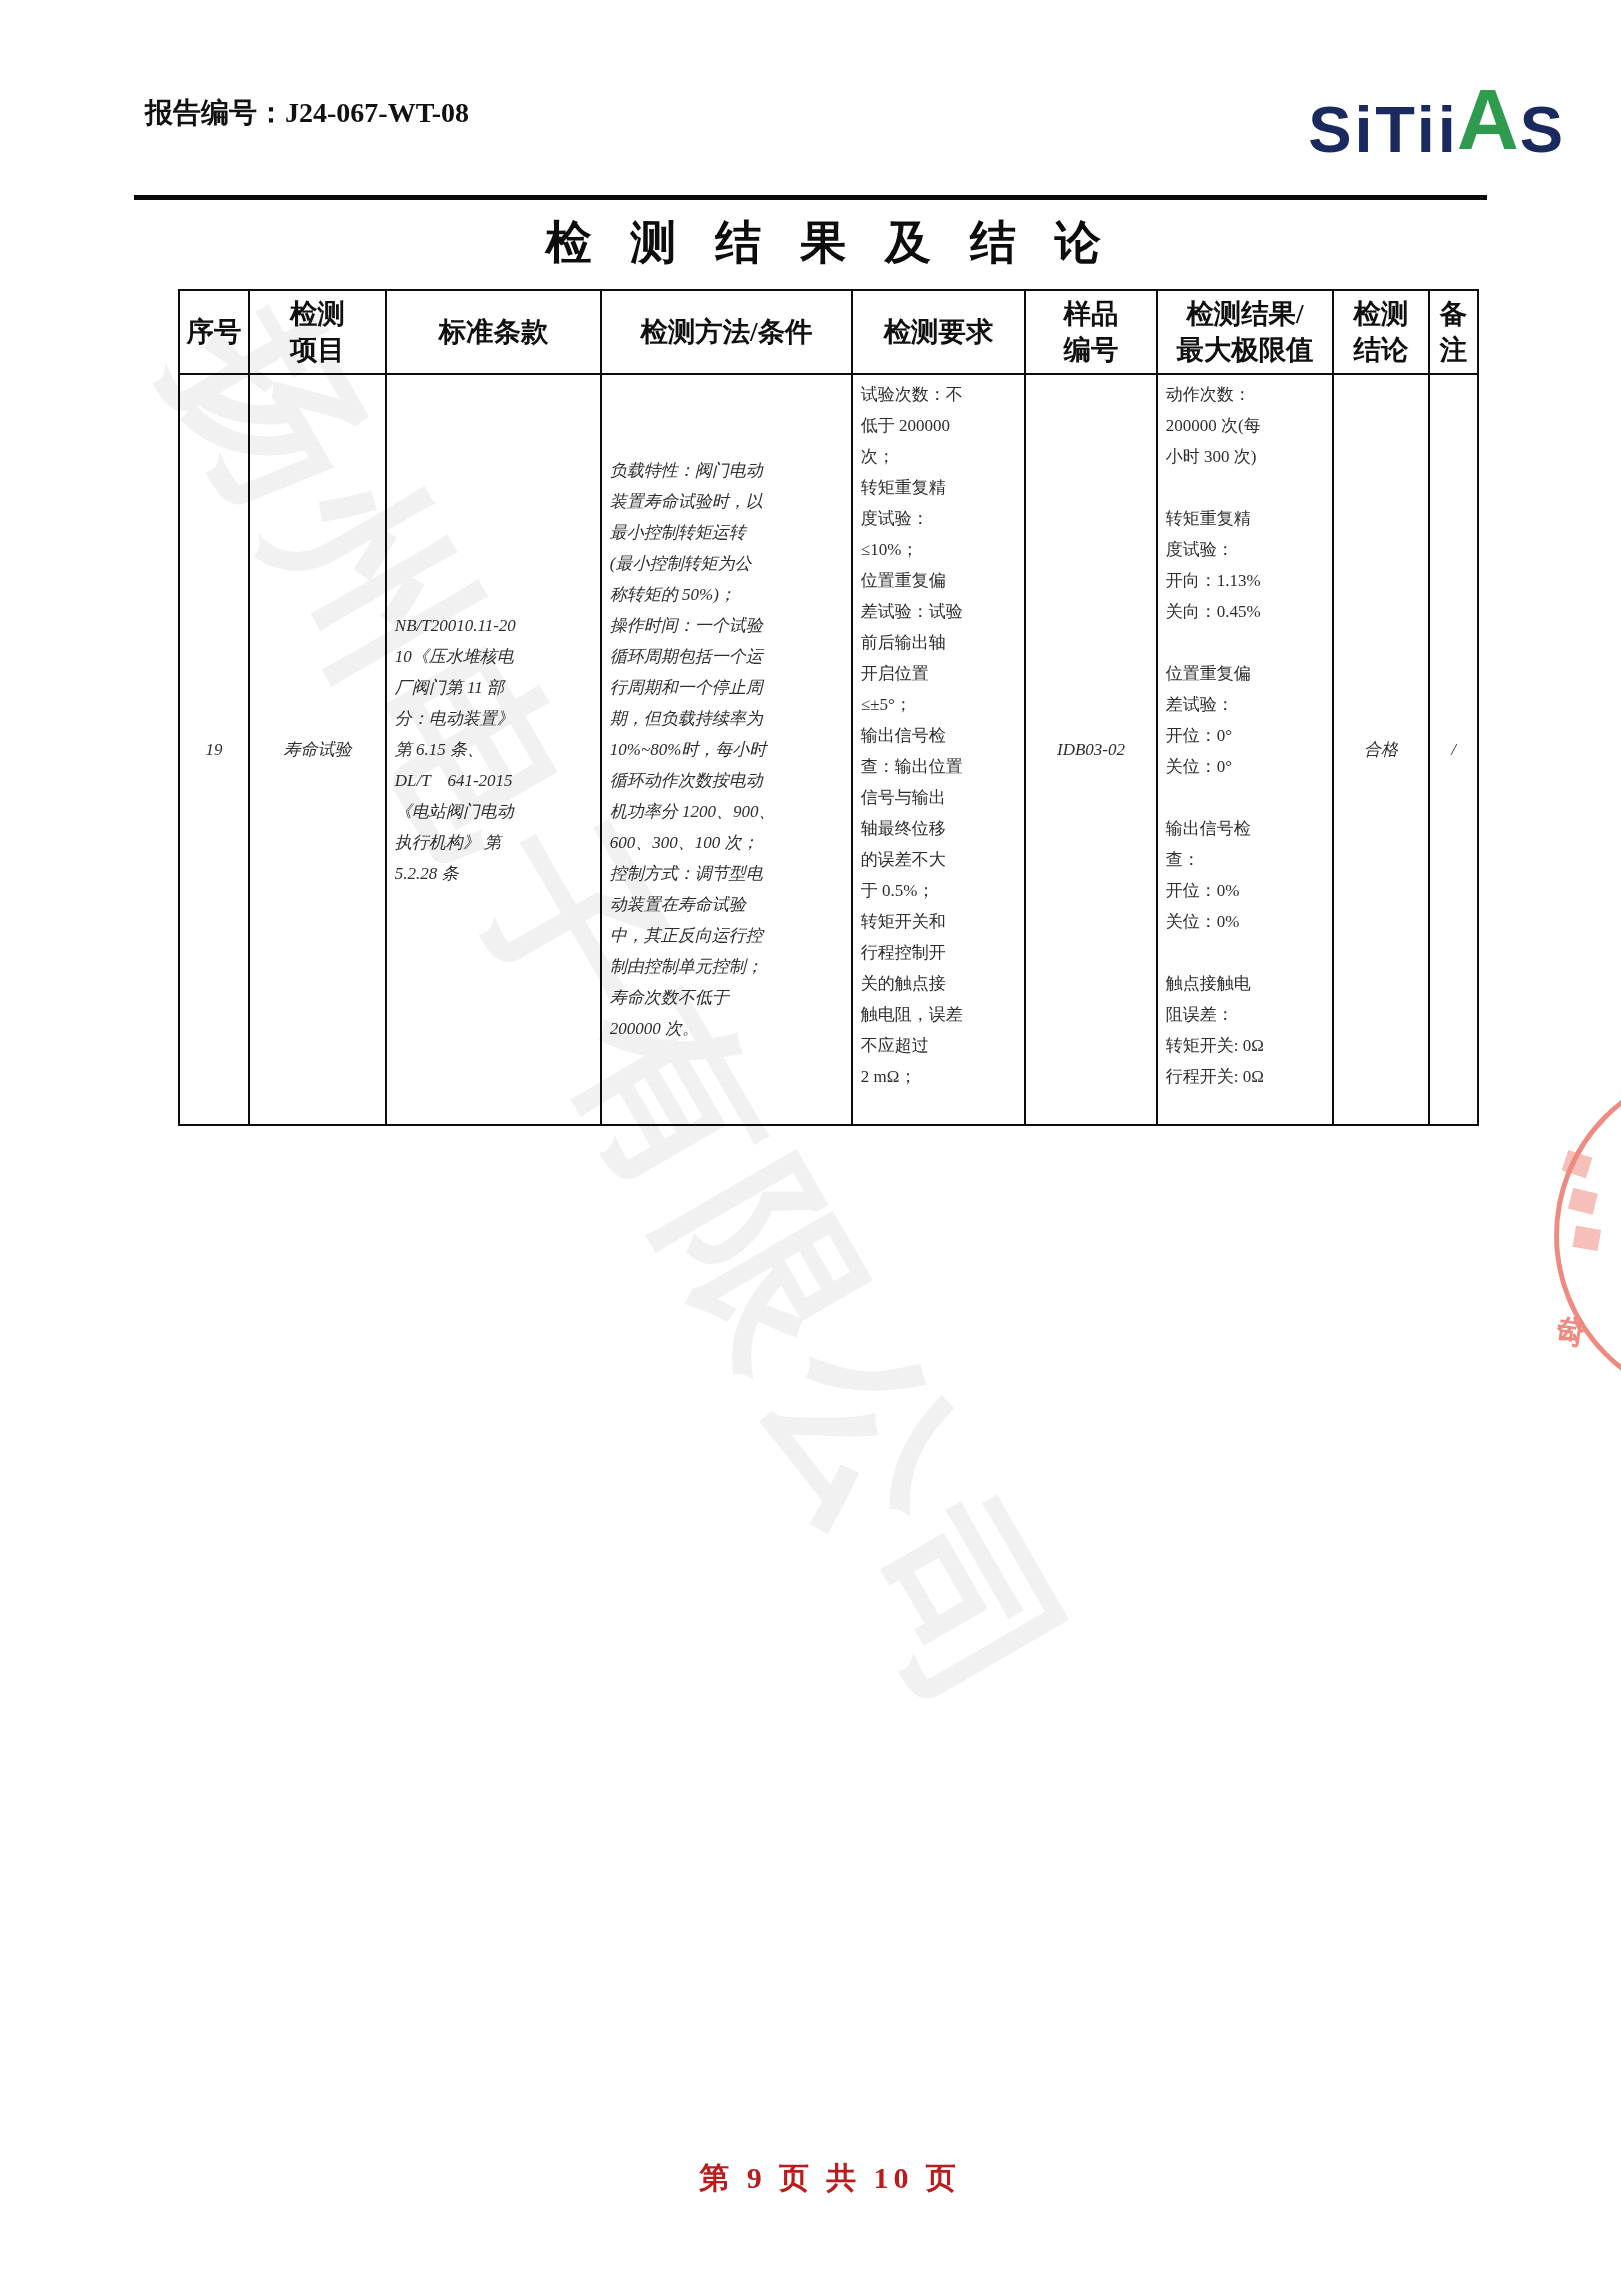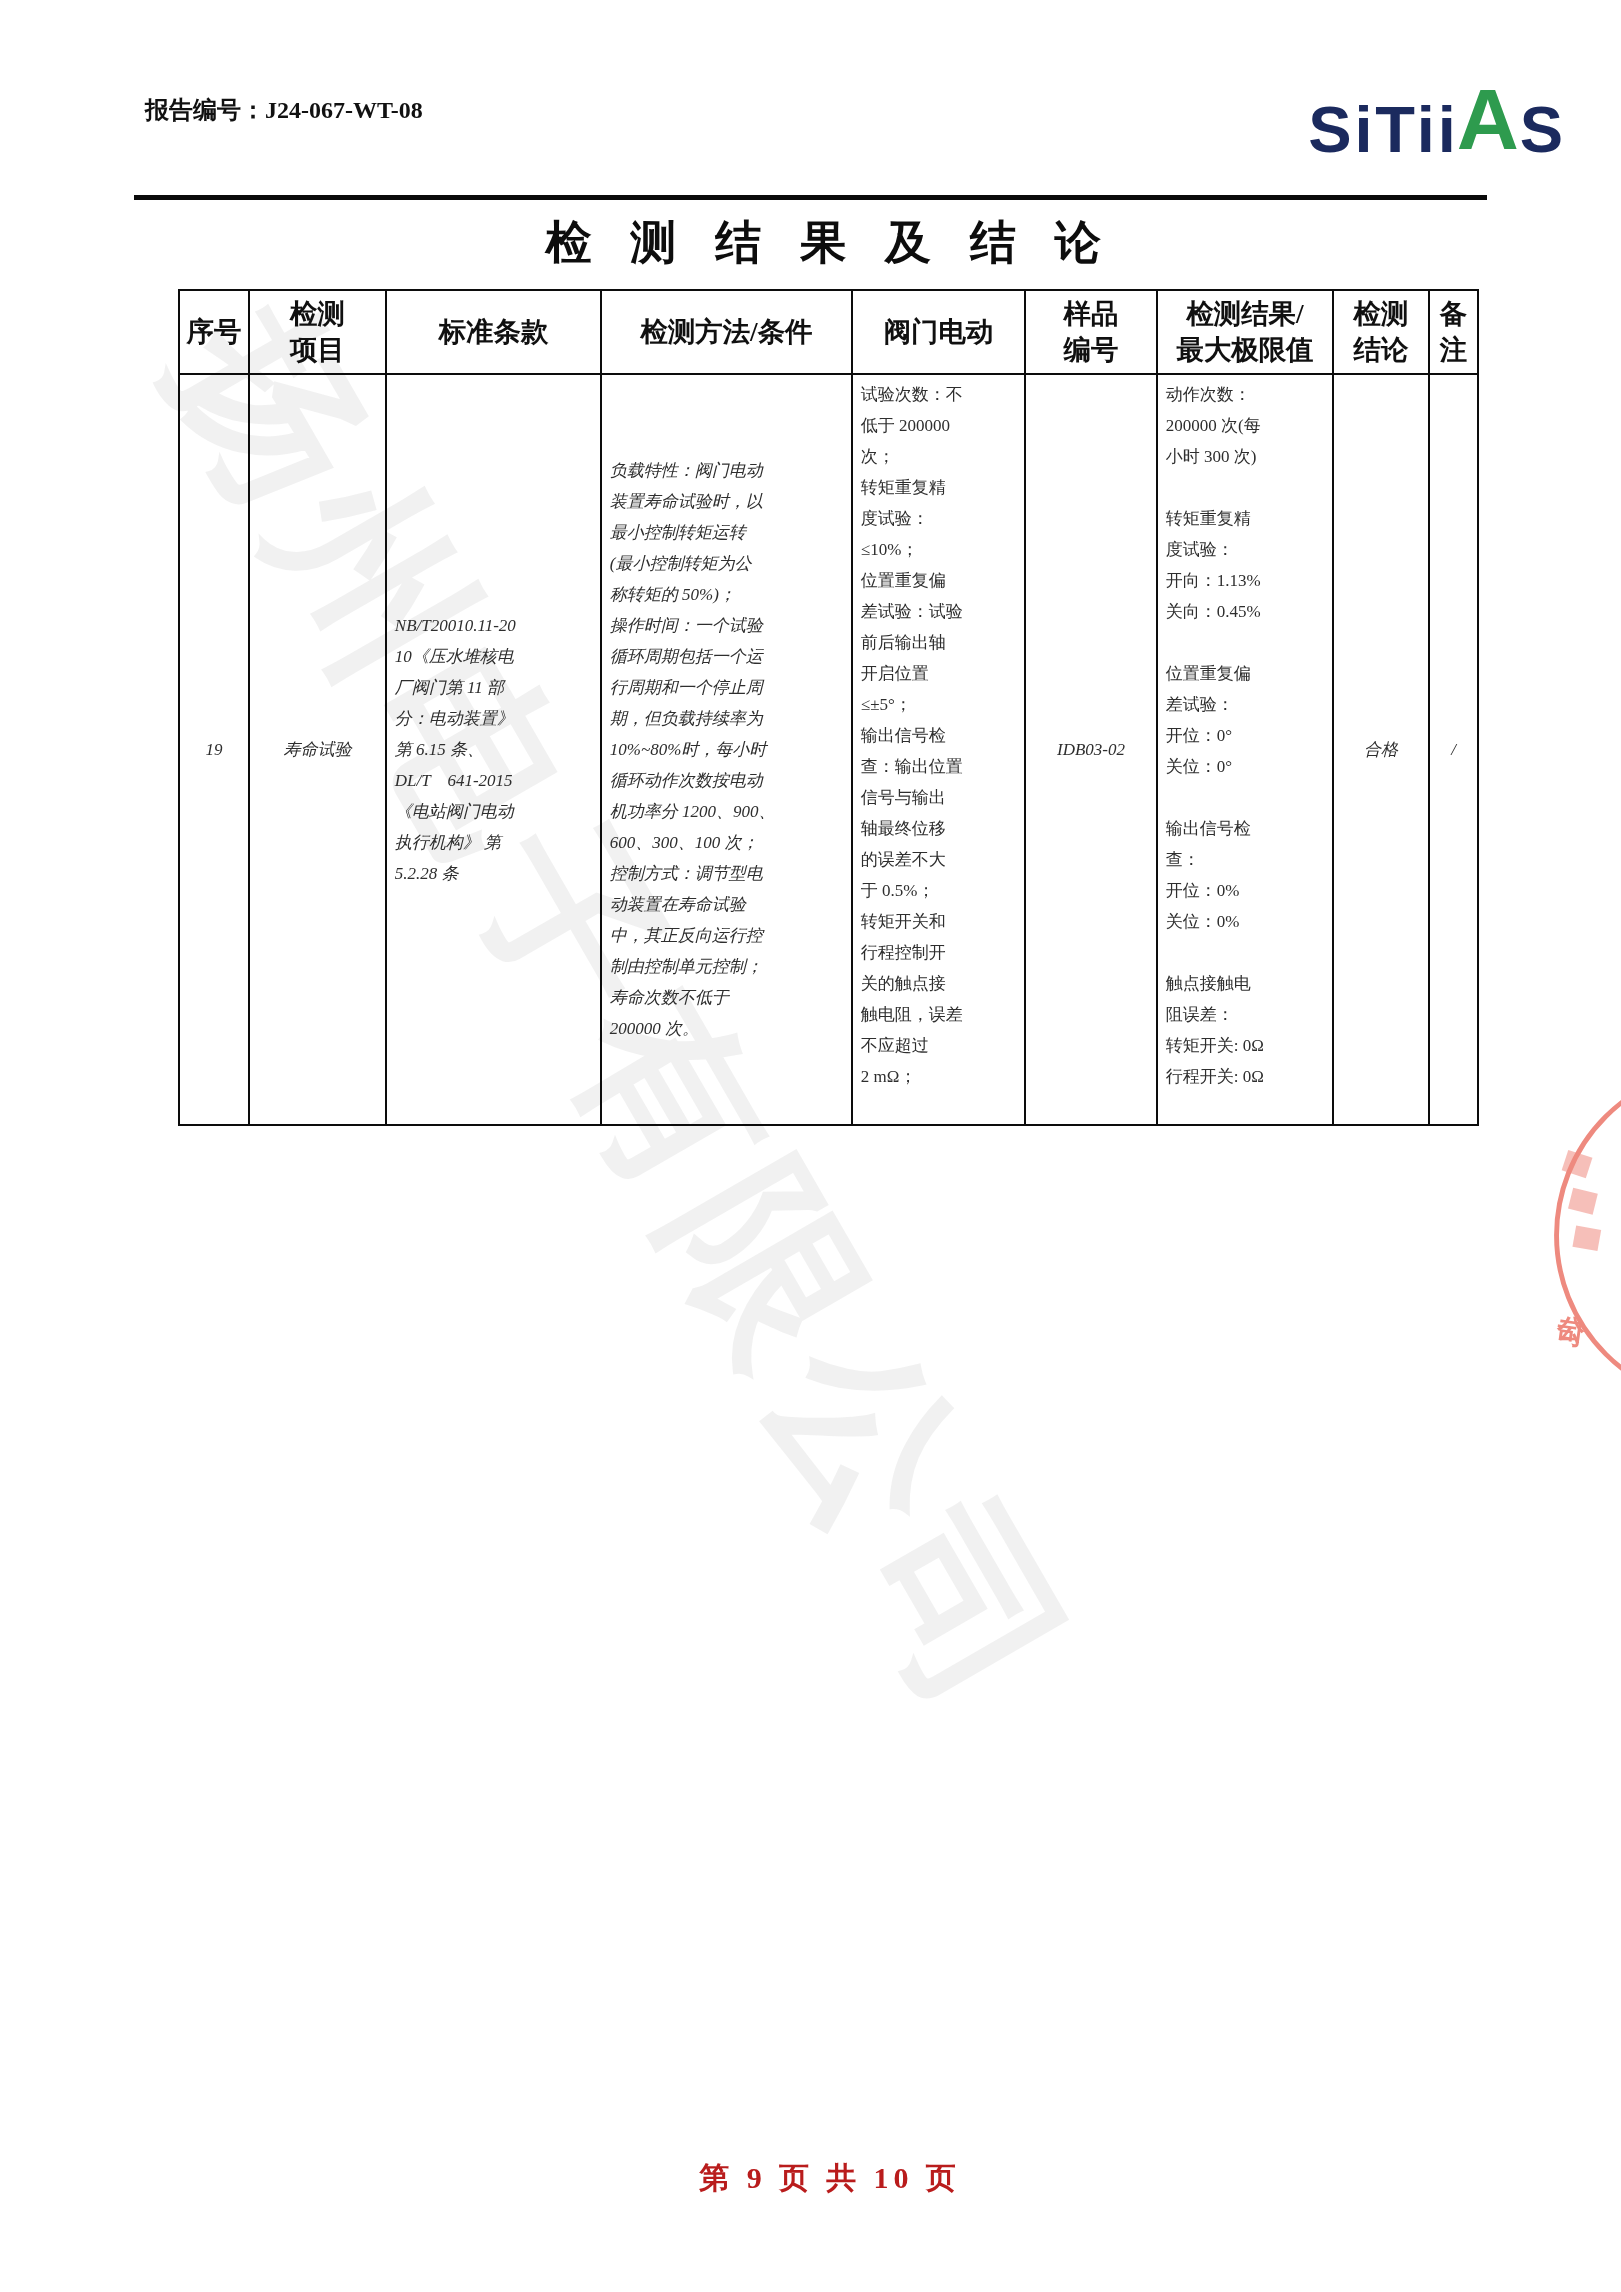--- a/index.html
+++ b/index.html
@@ -7,21 +7,21 @@
     position:relative;
     width:1621px;height:2293px;
     background:#ffffff;
     font-family:"Liberation Serif","DejaVu Serif",serif;
     color:#222;
     overflow:hidden;
   }
   
   .report-no{
     position:absolute;left:145px;top:94px;
-    font-size:24px;font-weight:bold;color:#111;
+    font-size:28px;font-weight:bold;color:#111;
   }
   .head-rule{
     position:absolute;left:134px;top:195px;width:1353px;height:4.9px;
     background:#0a0a0a;
   }
   .logo{
     position:absolute;right:55px;top:76px;
     font-family:"Liberation Sans","DejaVu Sans",sans-serif;
     font-weight:bold;letter-spacing:2.9px;
     display:flex;align-items:flex-end;line-height:1;
@@ -107,21 +107,21 @@
       <col style="width:96px">
       <col style="width:49px">
   </colgroup>
   <tbody>
       <tr>
     <th>序号</th>
     <th>检测
 项目</th>
     <th>标准条款</th>
     <th>检测方法/条件</th>
-    <th>阀门电动</th>
+    <th>检测要求</th>
     <th>样品
 编号</th>
     <th>检测结果/
 最大极限值</th>
     <th>检测
 结论</th>
     <th>备
 注</th>
   </tr>
   <tr class="data-row">

